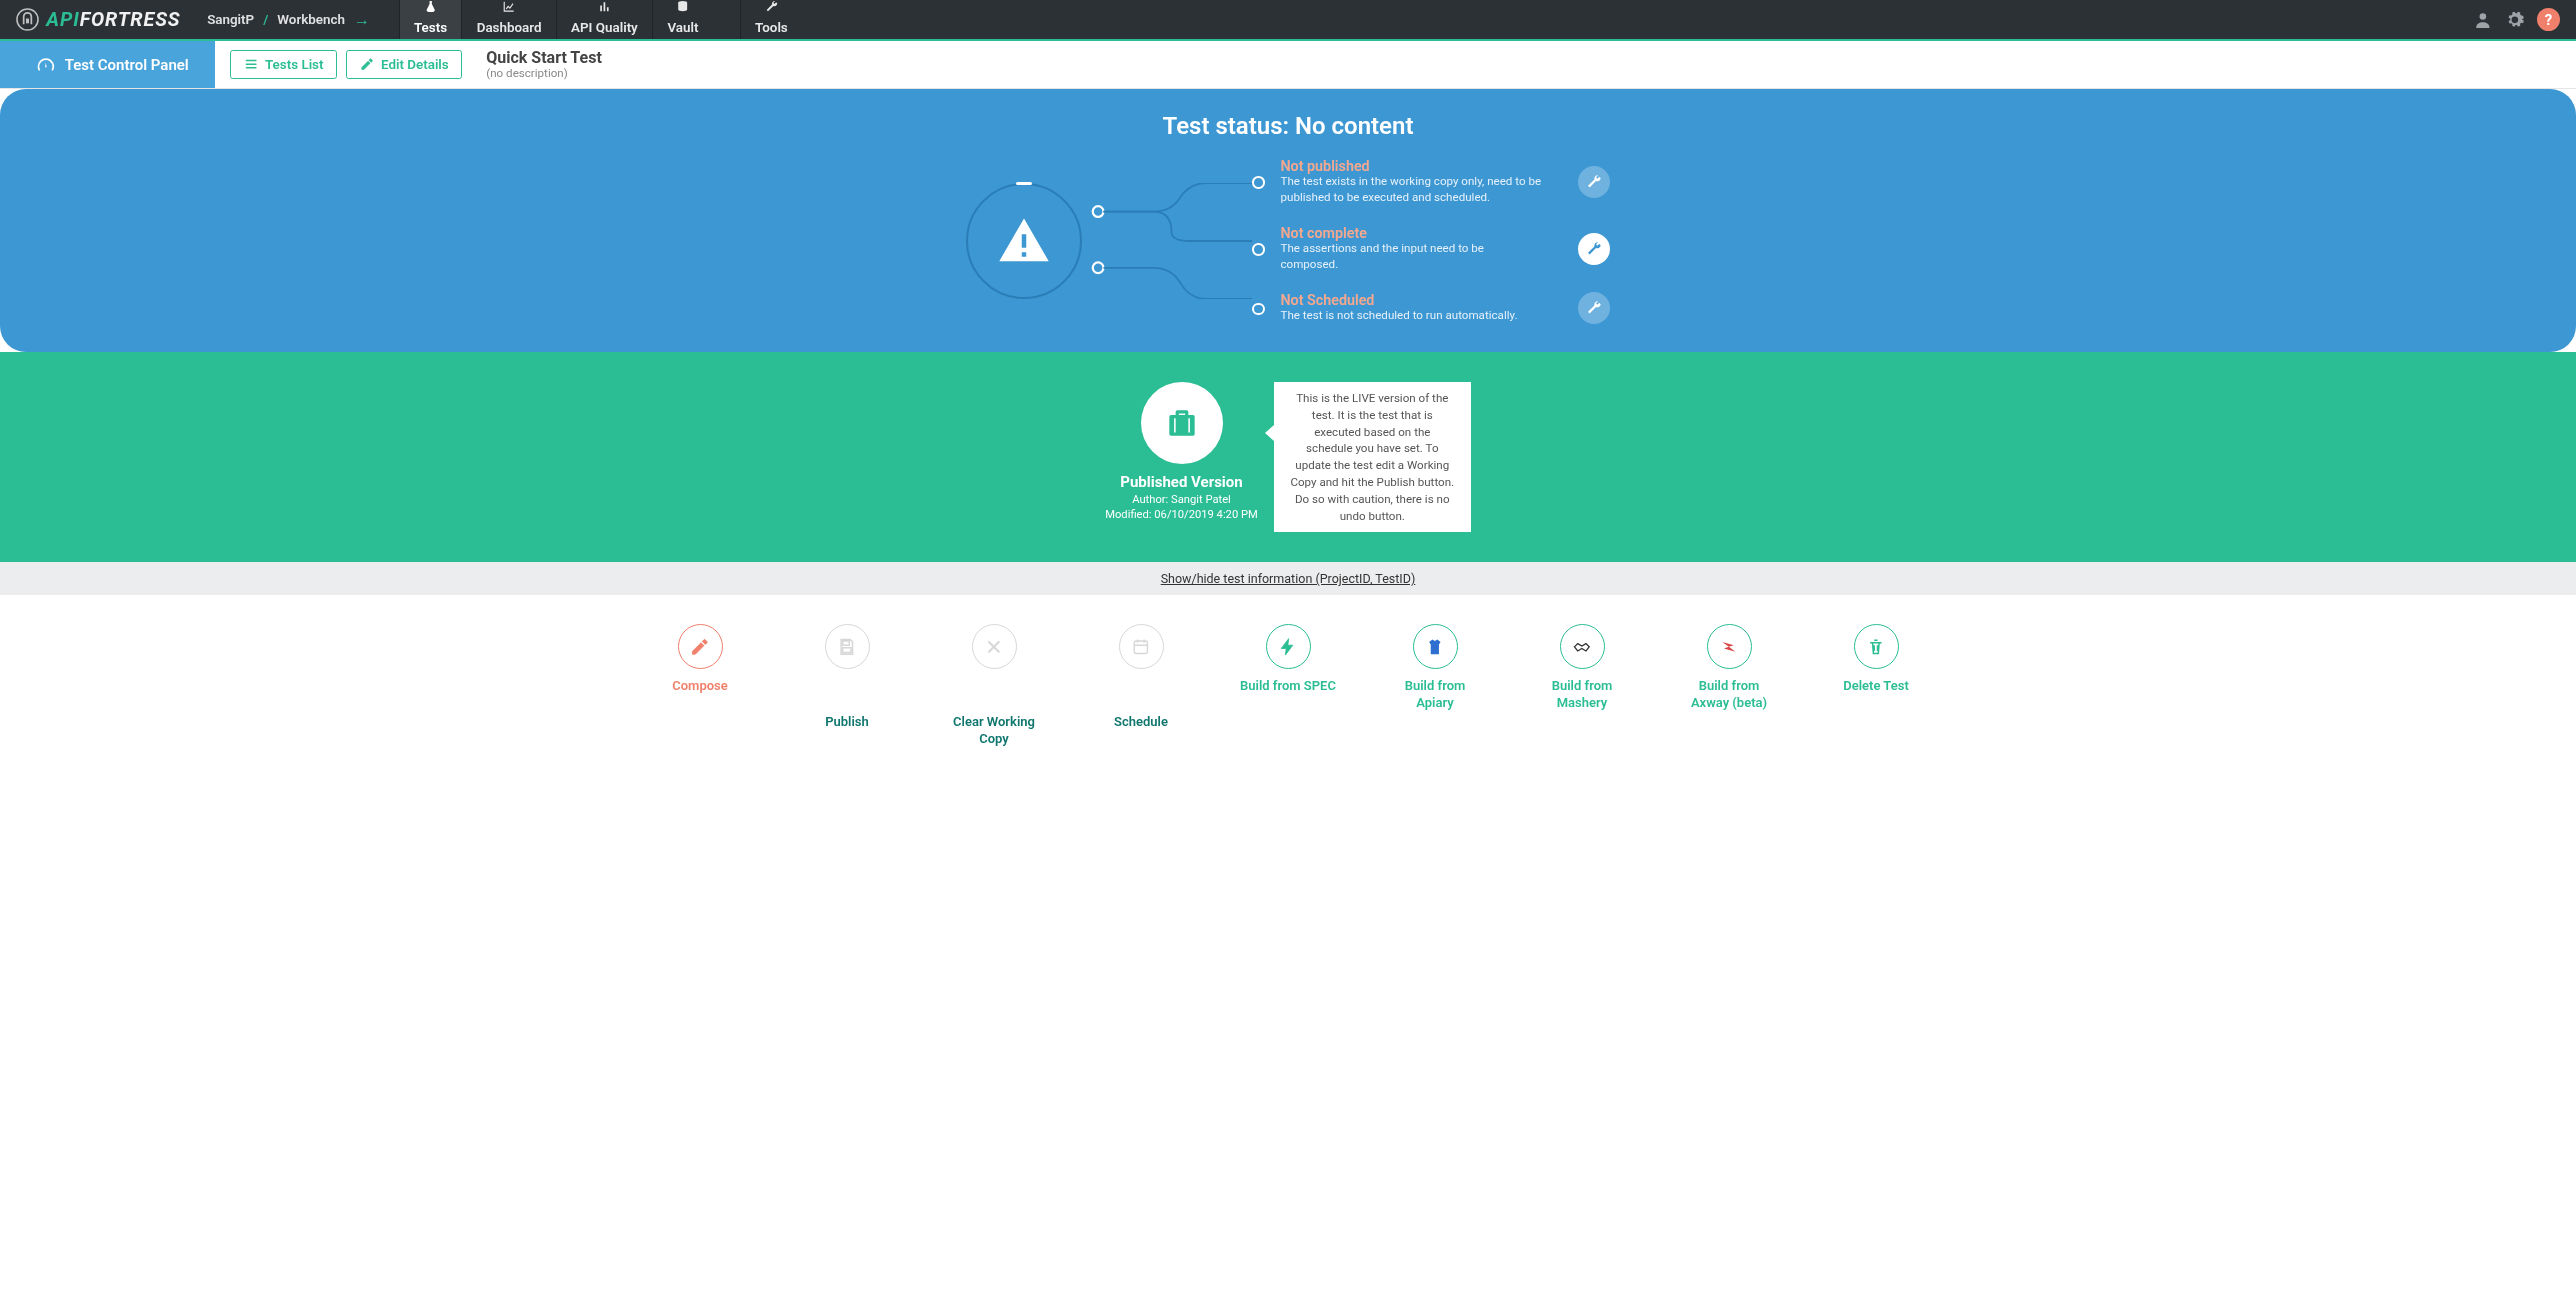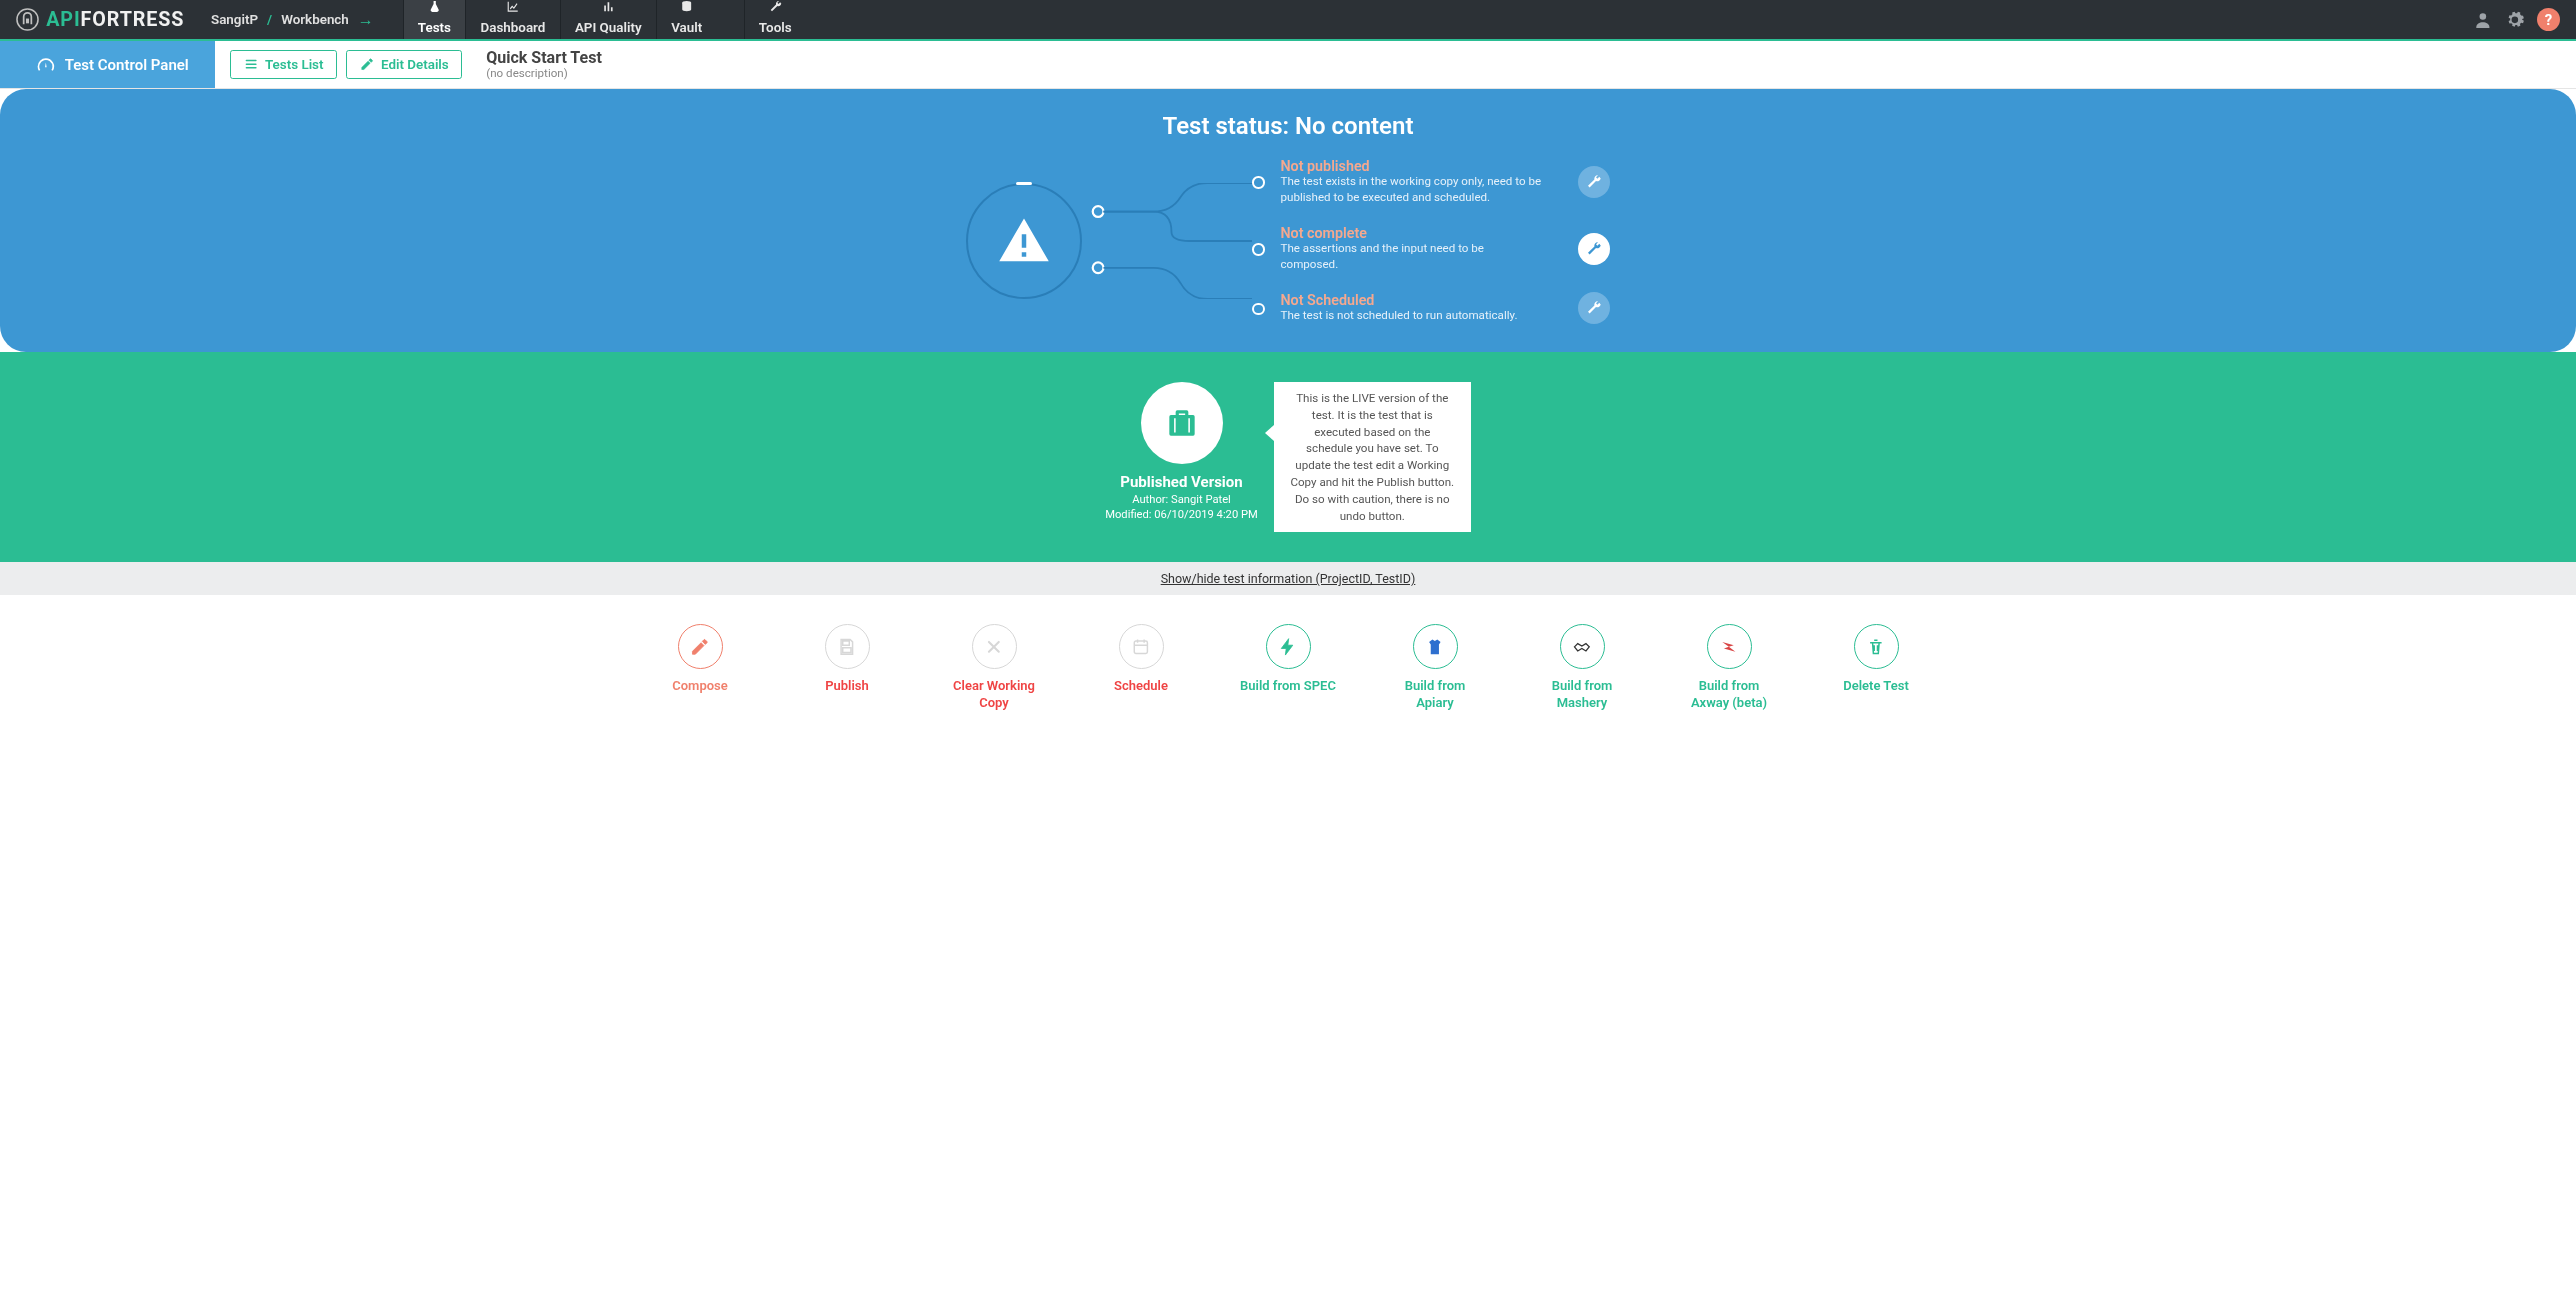--- a/index.html
+++ b/index.html
@@ -1,21 +1,21 @@
 <!DOCTYPE html>
 <html style="font-size:14.3px"><head>
 <meta charset="utf-8">
 <style>
 * { margin: 0; padding: 0; box-sizing: border-box; font-family: -apple-system, "Segoe UI", Roboto, "Helvetica Neue", Arial, sans-serif; }
 html, body { width: 100%; height: 100%; background: #fff; }
 body { font-size: 12.5px; color: #333; }
 
 
 .topnav { background: #2c3136; height: 41px; display: flex; align-items: stretch; color: #c8c8c8; border-bottom: 2.7px solid #2bbd93; }
-.topnav .brand { display: flex; align-items: center; gap: 7.2px; padding: 0 16px; font-weight: 700; font-size: 19.7px; letter-spacing: 0.9px; }
+.topnav .brand { display: flex; align-items: center; gap: 7.2px; padding: 0 16px; font-weight: 700; font-size: 19.7px; letter-spacing: 0.9px; font-style: italic; }
 .topnav .brand .brand-icon { width: 23px; height: 23px; }
 .topnav .brand .brand-api { color: #2bbd93; }
 .topnav .brand .brand-fortress { color: #f1f1f1; }
 .topnav .crumbs { display: flex; align-items: center; gap: 9px; padding: 0 10.7px; font-size: 13.4px; color: #e0e0e0; font-weight:600;}
 .topnav .crumbs .sep { color: #2bbd93; }
 .topnav .crumbs .arrow { color: #2bbd93; font-size: 16px; }
 .topnav .navitems { display: flex; align-items: stretch; margin-left: 18px; }
 .topnav .navitem { display: flex; align-items: center; gap: 6.3px; padding: 0 14.3px; font-size: 13.4px; color: #e8e8e8; border-left: 0.9px solid #1f2428; cursor: pointer; font-weight:600;flex-direction:column;}
 .topnav .navitem.active { background: #3b4045; color: #fff; }
 .topnav .navitem .nav-icon { width: 13.4px; height: 13.4px; fill: currentColor; }
@@ -75,21 +75,21 @@
 .actions { display: flex; justify-content: center; gap: 49px; padding: 29px 18px 27px; flex-wrap: wrap; }
 .action { display: flex; flex-direction: column; align-items: center; gap: 9px; width: 98px; cursor: pointer; }
 .action .circle { width: 45px; height: 45px; border-radius: 50%; border: 1.8px solid; display: flex; align-items: center; justify-content: center; }
 .action .circle svg { width: 19.7px; height: 19.7px; }
 .action .label { font-size: 13px; font-weight: 600; text-align: center; line-height: 1.25; }
 .action.orange .circle { border-color: #f0806c; }
 .action.orange svg { fill: #f0806c; stroke: #f0806c; }
 .action.orange .label { color: #f0806c; }
 .action.disabled .circle { border-color: #d7d7d7; }
 .action.disabled svg { fill: #d7d7d7; stroke: #d7d7d7; }
-.action.disabled .label { color: #ef4444; }
+.action.disabled .label { color: #0f766e; margin-top: 36px; }
 .action.disabled { cursor: default; }
 .action.green .circle { border-color: #2bbd93; }
 .action.green svg { fill: #2bbd93; stroke: #2bbd93; }
 .action.green .label { color: #2bbd93; }
 .action.red-icon .circle { border-color: #2bbd93; }
 .action.red-icon svg { fill: #d94545; }
 .action.red-icon .label { color: #2bbd93; }
 </style>
 </head>
 <body>

